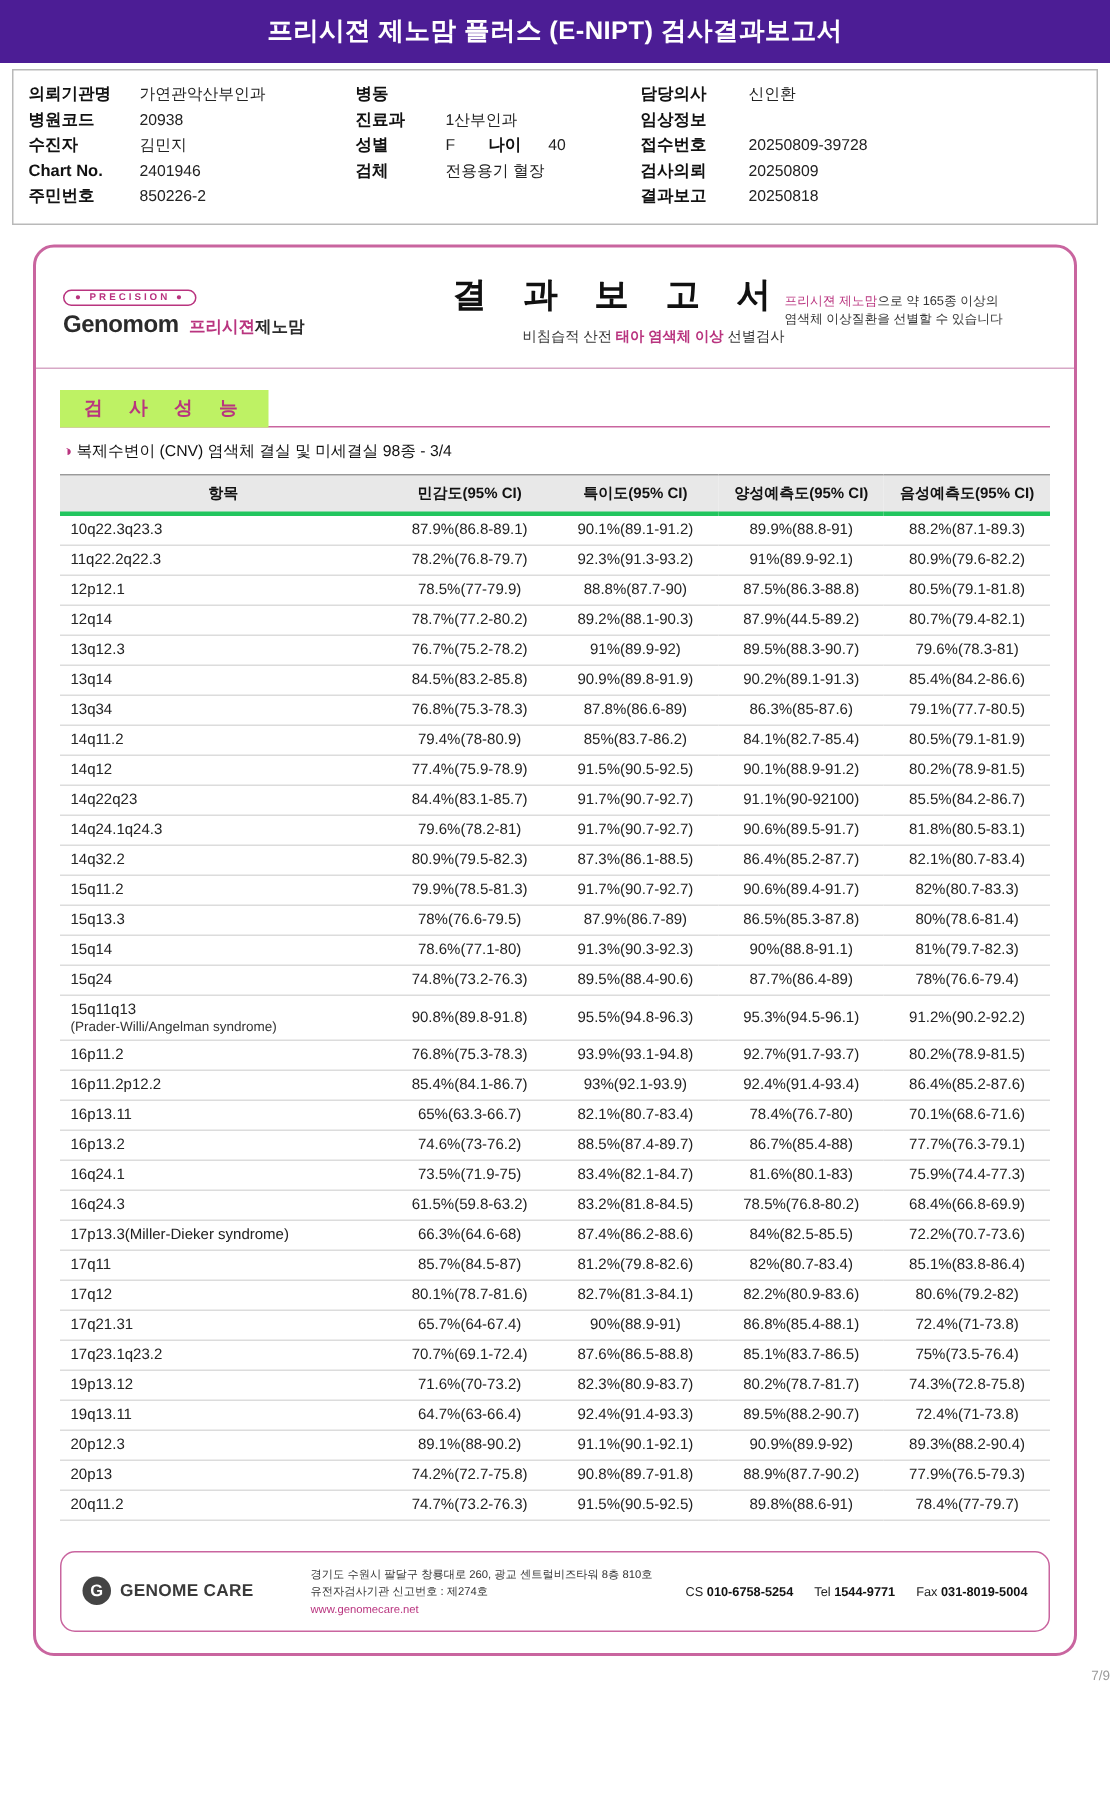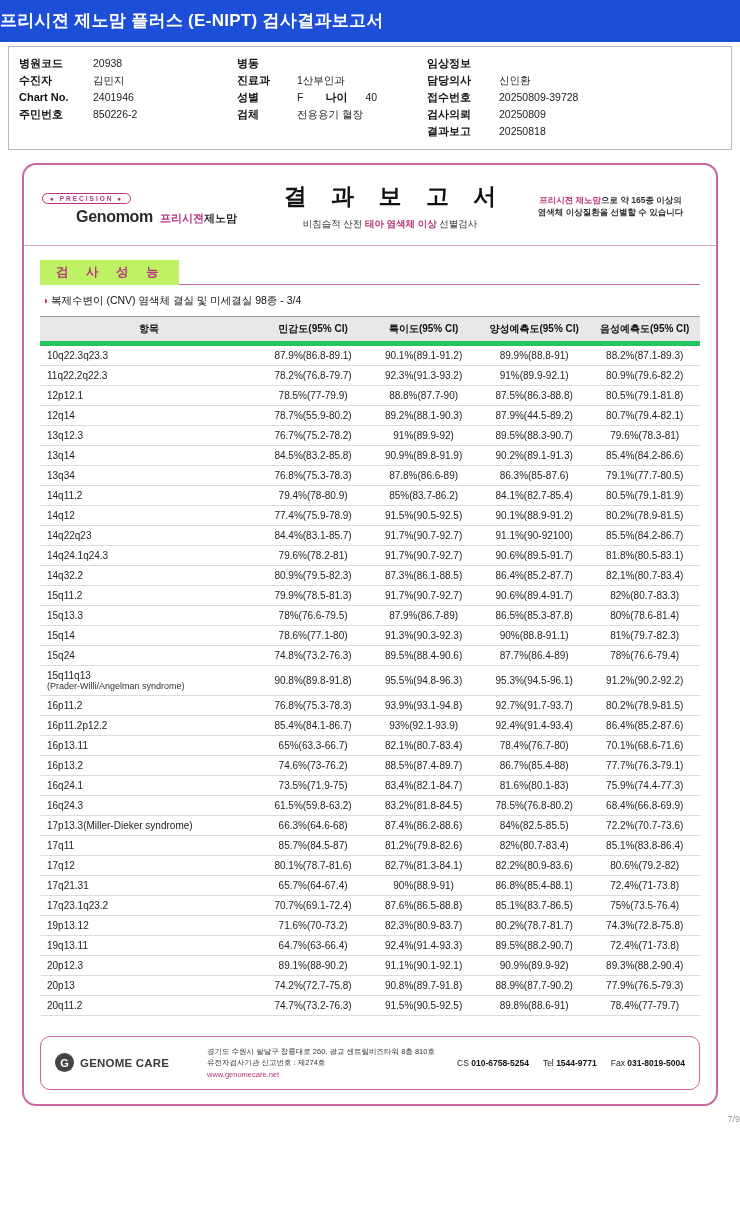--- a/index.html
+++ b/index.html
@@ -10,23 +10,23 @@
   body {
     width: 740px;
     min-height: 1208px;
     font-family: "Liberation Sans", "DejaVu Sans", sans-serif;
     color: #1a1a1a;
     position: relative;
   }
 
   
   .title-bar {
-    background: #1d4ed8;
+    background: #4c1d95;
     color: #ffffff;
-    text-align: left;
+    text-align: center;
     font-size: 17px;
     font-weight: bold;
     padding: 9px 0 10px 0;
     letter-spacing: 0.3px;
   }
 
   
   .info-box {
     border: 1px solid #b9b9b9;
     background: #ffffff;
@@ -83,58 +83,57 @@
     font-size: 6.5px;
     font-weight: bold;
     letter-spacing: 2px;
     padding: 1px 7px 1px 7px;
     margin-bottom: 4px;
   }
   .brand-name {
     display: flex;
     align-items: baseline;
     gap: 7px;
-    margin-left: 34px;
   }
   .brand-main {
     font-size: 16px;
     font-weight: bold;
     color: #2b2b2b;
     letter-spacing: -0.3px;
   }
   .brand-kr {
     font-size: 11px;
     font-weight: bold;
   }
   .brand-kr .pink { color: #b9347f; }
   .brand-kr .dark { color: #2b2b2b; }
 
-  .rep-title-wrap { flex: 1; text-align: center; }
+  .rep-title-wrap { flex: 1; text-align: right; }
   .rep-title {
     font-size: 23px;
     font-weight: bold;
     letter-spacing: 9px;
     color: #111;
     padding-left: 9px;
   }
   .rep-sub {
     font-size: 9.5px;
     color: #333;
     margin-top: 6px;
   }
   .rep-sub .pink { color: #b9347f; font-weight: bold; }
 
   .rep-note {
     width: 175px;
     flex: none;
-    text-align: center;
+    text-align: left;
     font-size: 8.5px;
     line-height: 1.45;
     color: #333;
-    font-weight: bold;
+    font-weight: normal;
   }
   .rep-note .pink { color: #b9347f; }
 
   
   .section-wrap { padding: 14px 16px 8px 16px; }
   .section-title {
     display: inline-block;
     background: #bef264;
     color: #b9347f;
     font-size: 12.5px;
@@ -157,21 +156,21 @@
   
   table.cnv {
     width: 100%;
     border-collapse: collapse;
     font-size: 10px;
     table-layout: fixed;
   }
   table.cnv th {
     background: #e8e8e8;
     border-top: 1px solid #9a9a9a;
-    border-bottom: 5px solid #22c55e;
+    border-bottom: 3px solid #22c55e;
     font-size: 10px;
     font-weight: bold;
     padding: 5px 4px;
     text-align: center;
     color: #111;
   }
   table.cnv td {
     border-bottom: 1px solid #dcdcdc;
     padding: 4px 3px;
     color: #222;
@@ -215,20 +214,24 @@
   }
 </style>
 </head>
 <body>
 
 <div class="title-bar">프리시젼 제노맘 플러스 (E-NIPT) 검사결과보고서</div>
 
 <div class="info-box">
   <div class="info-col c1">
     <div class="info-row">
+      <span class="info-label">의뢰기관명</span>
+      <span class="info-value">가연관악산부인과</span>
+    </div>
+    <div class="info-row">
       <span class="info-label">병원코드</span>
       <span class="info-value">20938</span>
     </div>
     <div class="info-row">
       <span class="info-label">수진자</span>
       <span class="info-value">김민지</span>
     </div>
     <div class="info-row">
       <span class="info-label">Chart No.</span>
       <span class="info-value">2401946</span>
@@ -255,26 +258,26 @@
       <span class="info-value">40</span>
     </div>
     <div class="info-row">
       <span class="info-label w2">검체</span>
       <span class="info-value">전용용기 혈장</span>
     </div>
   </div>
 
   <div class="info-col c3">
     <div class="info-row">
+      <span class="info-label w3">담당의사</span>
+      <span class="info-value">신인환</span>
+    </div>
+    <div class="info-row">
       <span class="info-label w3">임상정보</span>
       <span class="info-value"></span>
-    </div>
-    <div class="info-row">
-      <span class="info-label w3">담당의사</span>
-      <span class="info-value">신인환</span>
     </div>
     <div class="info-row">
       <span class="info-label w3">접수번호</span>
       <span class="info-value">20250809-39728</span>
     </div>
     <div class="info-row">
       <span class="info-label w3">검사의뢰</span>
       <span class="info-value">20250809</span>
     </div>
     <div class="info-row">
@@ -355,21 +358,21 @@
           </tr>
           <tr>
             <td class="item">12p12.1</td>
             <td class="val">78.5%(77-79.9)</td>
             <td class="val">88.8%(87.7-90)</td>
             <td class="val">87.5%(86.3-88.8)</td>
             <td class="val">80.5%(79.1-81.8)</td>
           </tr>
           <tr>
             <td class="item">12q14</td>
-            <td class="val">78.7%(55.9-80.2)</td>
+            <td class="val">78.7%(77.2-80.2)</td>
             <td class="val">89.2%(88.1-90.3)</td>
             <td class="val">87.9%(44.5-89.2)</td>
             <td class="val">80.7%(79.4-82.1)</td>
           </tr>
           <tr>
             <td class="item">13q12.3</td>
             <td class="val">76.7%(75.2-78.2)</td>
             <td class="val">91%(89.9-92)</td>
             <td class="val">89.5%(88.3-90.7)</td>
             <td class="val">79.6%(78.3-81)</td>

